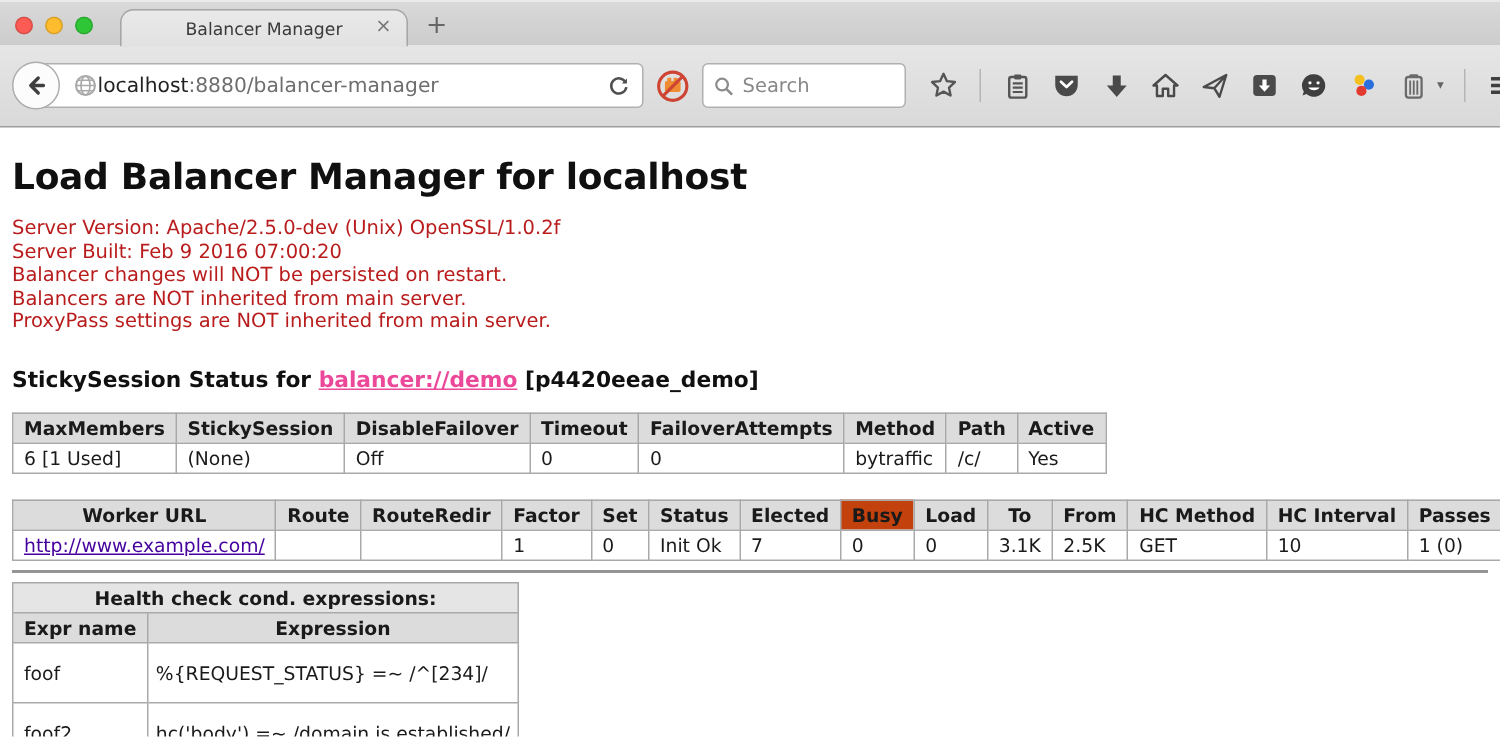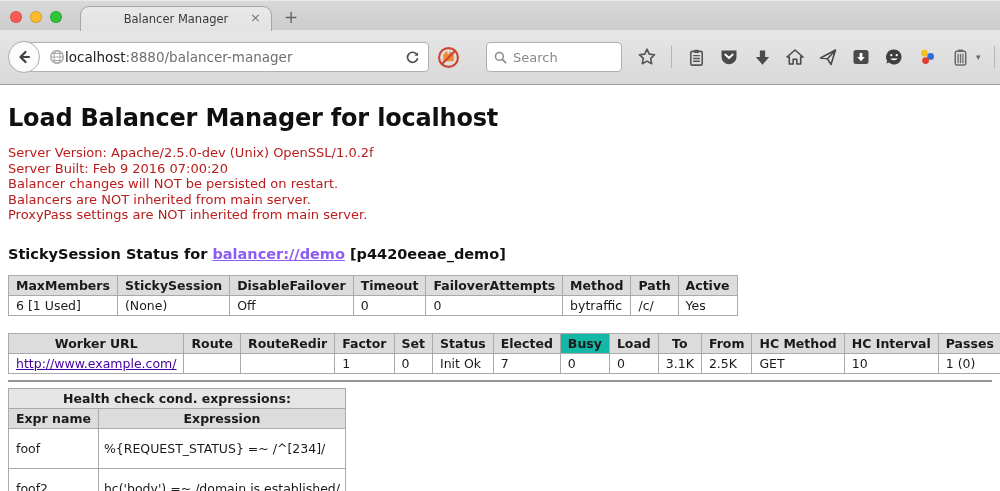--- a/index.html
+++ b/index.html
@@ -38,21 +38,21 @@
     height:30px; background:#fff; border:1px solid #b0b0b0; border-radius:4px;
     margin-left:-16px; padding:0 8px 0 24px; width:405px; flex:0 0 auto;
     display:flex; align-items:center; gap:0;
   }
   .urltext { font-size:13.5px; flex:1; white-space:nowrap; overflow:hidden; }
   .urltext .host { color:#222; }
   .urltext .rest { color:#6e6e6e; }
   .plugin-slot { margin:0 8px; flex:0 0 auto; display:flex; align-items:center; }
   .searchbar {
     height:30px; background:#fff; border:1px solid #b0b0b0; border-radius:4px;
-    width:136px; flex:0 0 auto; display:flex; align-items:center; padding:0 7px; gap:6px;margin-left:18px;
+    width:136px; flex:0 0 auto; display:flex; align-items:center; padding:0 7px; gap:6px;
   }
   .searchbar input {
     border:none; outline:none; width:90px; font-size:13px; color:#333; background:transparent;
     font-family:"DejaVu Sans","Liberation Sans",sans-serif;
   }
   .searchbar input::placeholder { color:#888; }
   .iconstrip { display:flex; align-items:center; margin-left:14px; gap:11px; }
   .tbicon { width:22px; height:22px; display:flex; align-items:center; justify-content:center; }
   .divider { width:1px; height:22px; background:#b5b5b5; margin:0 2px; }
   .caret-down { font-size:9px; color:#666; margin-left:-6px; }
@@ -222,21 +222,21 @@
 
   <div class="info">
     <div>Server Version: Apache/2.5.0-dev (Unix) OpenSSL/1.0.2f</div>
     <div>Server Built: Feb 9 2016 07:00:20</div>
     <div>Balancer changes will NOT be persisted on restart.</div>
     <div>Balancers are NOT inherited from main server.</div>
     <div>ProxyPass settings are NOT inherited from main server.</div>
   </div>
 
   <div class="status-h">
-    <span>StickySession Status for </span><a href="#" style="color:#8b5cf6">balancer://demo</a><span> [p4420eeae_demo]</span>
+    <span>StickySession Status for </span><a href="#" style="color:#ec4899">balancer://demo</a><span> [p4420eeae_demo]</span>
   </div>
 
   <table class="balancer-table">
     <tbody>
         <tr>
       <th style="background:#dcdcdc">MaxMembers</th>
       <th style="background:#dcdcdc">StickySession</th>
       <th style="background:#dcdcdc">DisableFailover</th>
       <th style="background:#dcdcdc">Timeout</th>
       <th style="background:#dcdcdc">FailoverAttempts</th>
@@ -260,21 +260,21 @@
   <table class="worker-table">
     <tbody>
         <tr>
       <th style="background:#dcdcdc">Worker URL</th>
       <th style="background:#dcdcdc">Route</th>
       <th style="background:#dcdcdc">RouteRedir</th>
       <th style="background:#dcdcdc">Factor</th>
       <th style="background:#dcdcdc">Set</th>
       <th style="background:#dcdcdc">Status</th>
       <th style="background:#dcdcdc">Elected</th>
-      <th style="background:#14b8a6">Busy</th>
+      <th style="background:#c2410c">Busy</th>
       <th style="background:#dcdcdc">Load</th>
       <th style="background:#dcdcdc">To</th>
       <th style="background:#dcdcdc">From</th>
       <th style="background:#dcdcdc">HC Method</th>
       <th style="background:#dcdcdc">HC Interval</th>
       <th style="background:#dcdcdc">Passes</th>
 
     </tr>
     <tr>
       <td><a href="#" class="worker-link" style="color:#45009d">http://www.example.com/</a></td>

